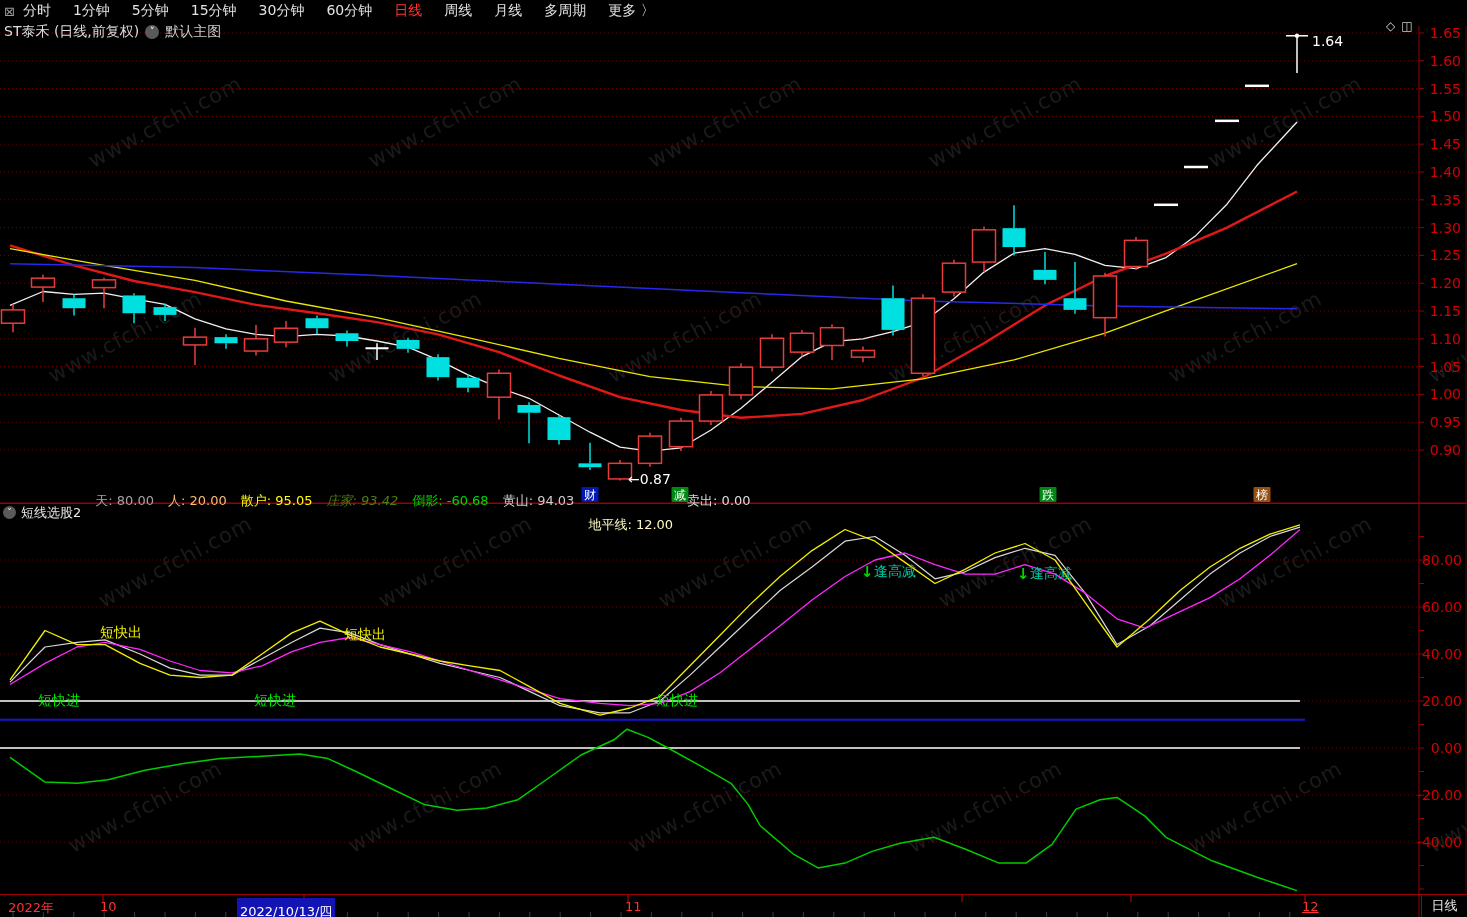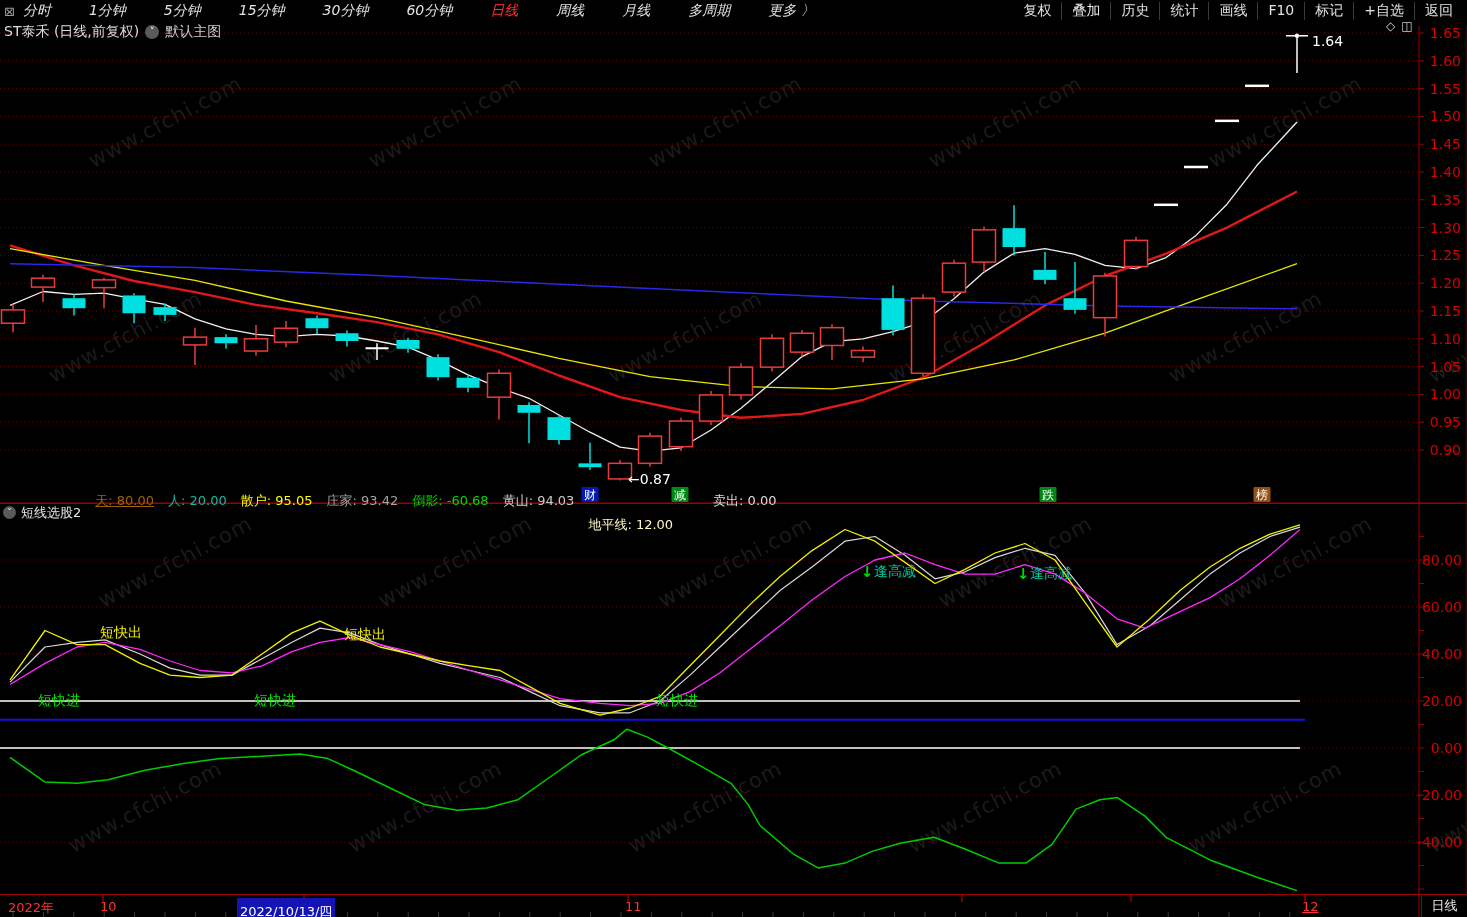--- a/index.html
+++ b/index.html
@@ -2,38 +2,38 @@
 <html><head>
 <meta charset="utf-8">
 <style>
   html,body{margin:0;padding:0;background:#000;width:1467px;height:917px;overflow:hidden;
     font-family:"DejaVu Sans","Liberation Sans",sans-serif;}
   #stage{position:absolute;left:0;top:0;width:1467px;height:917px;background:#000;}
   
   .topbar{position:absolute;left:0;top:0;width:1467px;height:22px;display:flex;align-items:center;
     color:#e2e2e2;font-size:14px;white-space:nowrap;z-index:5;}
   .logo{color:#9a9a9a;margin:0 8px 0 4px;font-size:13px;}
-  .periods{display:flex;gap:38px;font-style:italic;}
+  .periods{display:flex;gap:22px;}
   .periods .p{cursor:default;}
   .periods .p.active{color:#ff3232;}
   .tools{margin-left:auto;display:flex;margin-right:4px;}
   .tools .t{padding:0 10px;border-left:1px solid #3a3a3a;cursor:default;}
   .tools .t:first-child{border-left:none;}
   
   .legend{position:absolute;left:4px;top:23px;height:18px;display:flex;align-items:center;
     font-size:14px;color:#d8d8d8;white-space:nowrap;z-index:5;}
   .legend .ci{display:inline-block;width:14px;height:14px;border-radius:50%;background:#5a5a5a;
     color:#fff;font-size:10px;line-height:14px;text-align:center;margin:0 6px;}
   .legend .ma{margin-left:14px;}
   .sublegend{position:absolute;left:0;top:503px;width:1467px;height:17px;border-top:1px solid #9c0000;
     display:flex;align-items:center;font-size:13px;color:#d8d8d8;white-space:nowrap;z-index:5;}
   .sublegend .ci{display:inline-block;width:13px;height:13px;border-radius:50%;background:#5a5a5a;
     color:#fff;font-size:9px;line-height:13px;text-align:center;margin:0 5px 0 3px;}
   .sublegend .f{margin-right:14px;}
-  .sublegend .f.gapbig{margin-left:26px;}
+  .sublegend .f.gapbig{}
   
   .cornericons{position:absolute;left:1386px;top:19px;color:#cfcfcf;font-size:12px;z-index:6;
     display:flex;gap:6px;}
   
   .bottombar{position:absolute;left:0;top:894px;width:1467px;height:23px;border-top:1px solid #9c0000;
     font-size:13px;color:#ff3232;z-index:5;}
   .bottombar .bl{position:absolute;top:4px;}
   .bottombar .bl.hl{background:#1414b4;color:#fff;padding:5px 3px;top:3px;}
   .periodbox{position:absolute;left:1421px;top:0px;width:45px;height:22px;border-left:1px solid #9c0000;
     color:#e8e8e8;text-align:center;line-height:22px;font-size:13px;}
@@ -55,52 +55,41 @@
         <span class="p">5分钟</span>
         <span class="p">15分钟</span>
         <span class="p">30分钟</span>
         <span class="p">60分钟</span>
         <span class="p active">日线</span>
         <span class="p">周线</span>
         <span class="p">月线</span>
         <span class="p">多周期</span>
         <span class="p">更多 〉</span>
       </div>
-    <div class="tools" id="tools">
-        <span class="t">复权</span>
-        <span class="t">叠加</span>
-        <span class="t">历史</span>
-        <span class="t">统计</span>
-        <span class="t">画线</span>
-        <span class="t">F10</span>
-        <span class="t">标记</span>
-        <span class="t">+自选</span>
-        <span class="t">返回</span>
-      </div>
   </div>
 
   <div class="legend">
     <span style="color:#dcdcdc;">ST泰禾 (日线,前复权)</span>
     <span class="ci">˅</span>
     <span style="color:#cccccc;">默认主图</span>
   </div>
 
   <div class="cornericons" id="cornerIcons">
       <span>◇</span>
       <span>◫</span>
     </div>
 
   <div class="sublegend">
     <span class="ci">˅</span>
     <span class="f" style="color:#e8e8e8;">短线选股2</span>
     <span id="subFields" style="display:flex;">
-        <span class="f" style="color: #a16207; text-decoration: underline;">天: 80.00</span>
-        <span class="f" style="color: #14b8a6;">人: 20.00</span>
+        <span class="f" style="color: #a3a3a3;">天: 80.00</span>
+        <span class="f" style="color: #fdba74;">人: 20.00</span>
         <span class="f" style="color: rgb(255, 255, 0);">散户: 95.05</span>
-        <span class="f" style="color: #a3a3a3;">庄家: 93.42</span>
+        <span class="f" style="color: #4d7c0f; font-style: italic;">庄家: 93.42</span>
         <span class="f" style="color: rgb(0, 216, 0);">倒影: -60.68</span>
         <span class="f" style="color: rgb(204, 204, 204);">黄山: 94.03</span>
         <span class="f" style="color: #fef9c3; margin-top: 24px;">地平线: 12.00</span>
         <span class="f gapbig" style="color: rgb(220, 220, 220);">卖出: 0.00</span>
       </span>
   </div>
 
   <svg id="chart" width="1467" height="917" viewBox="0 0 1467 917">
       <line x1="0" y1="33" x2="1419" y2="33" stroke="#6e0000" stroke-width="1" stroke-dasharray="1 3"></line>
       <line x1="1419" y1="33" x2="1424" y2="33" stroke="#9c0000" stroke-width="1"></line>

